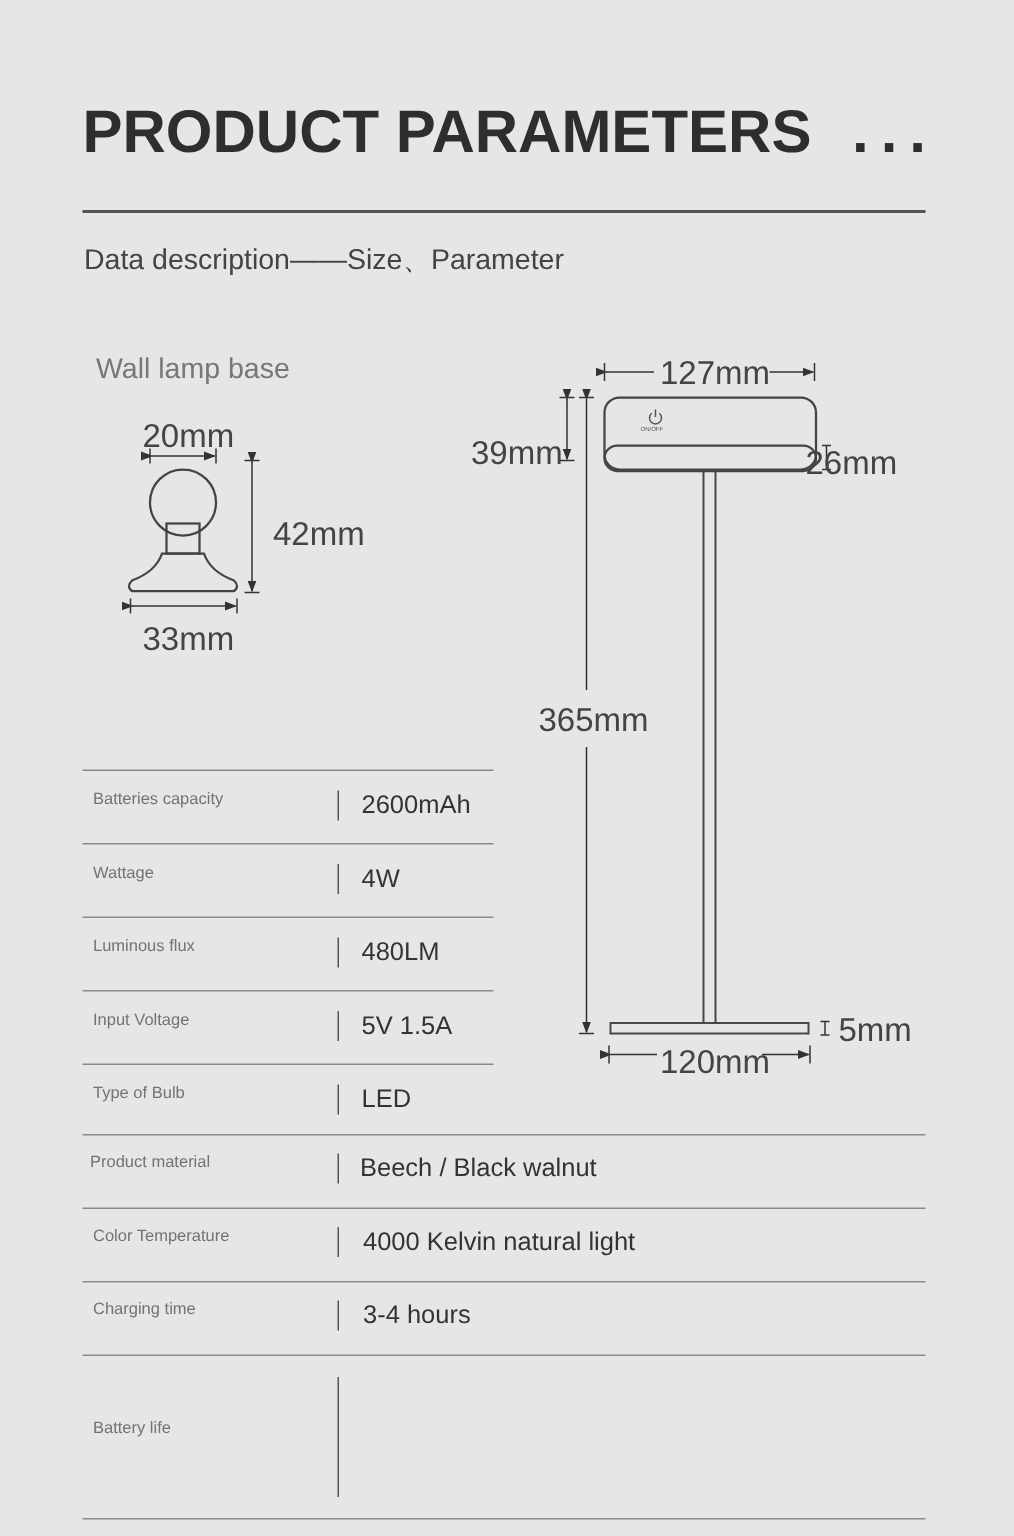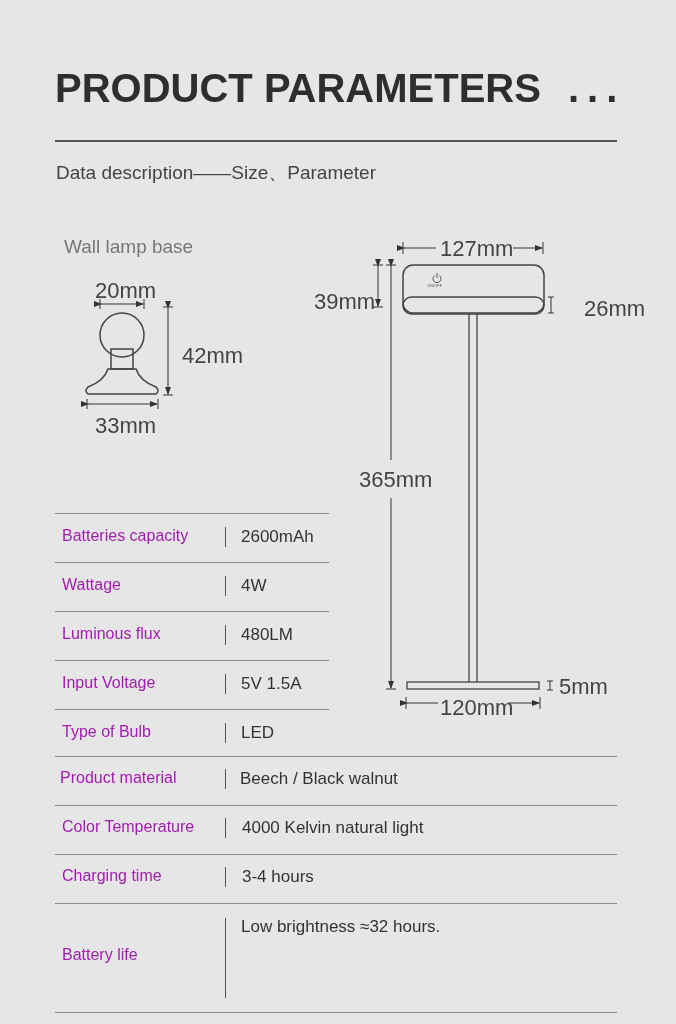--- a/index.html
+++ b/index.html
@@ -6,21 +6,21 @@
   body{width:676px;height:1024px;background:#e6e6e6;position:relative;overflow:hidden;
        font-family:"Liberation Sans","DejaVu Sans",sans-serif;color:#333;}
   .abs{position:absolute;}
   .title{left:55px;top:66px;font-size:40px;font-weight:bold;color:#2e2e2e;letter-spacing:0px;}
   .dots{left:568px;top:66px;font-size:40px;font-weight:bold;color:#2e2e2e;letter-spacing:8px;}
   .hrule{left:55px;top:140px;width:562px;height:2px;background:#555;}
   .subtitle{left:56px;top:160px;font-size:19px;color:#444;}
   .label{font-size:19px;color:#444;}
   .dim{font-size:22px;color:#444;white-space:nowrap;}
   .row-line{position:absolute;height:1px;background:#8c8c8c;left:55px;}
-  .cell-name{position:absolute;left:62px;font-size:16px;color:#a21caf;}
+  .cell-name{position:absolute;left:62px;font-size:11px;color:#737373;}
   .cell-sep{position:absolute;left:225px;width:1px;background:#555;}
   .cell-val{position:absolute;left:241px;font-size:17px;color:#333;line-height:29px;}
 </style>
 </head>
 <body>
 
 <div class="abs title">PRODUCT PARAMETERS</div>
 <div class="abs dots">...</div>
 <div class="abs hrule"></div>
 <div class="abs subtitle">Data description——Size、Parameter</div>
@@ -99,21 +99,21 @@
 </svg>
 
 <svg class="abs" style="left:430px;top:272px;" width="14" height="12">
   <path d="M4.5,3.5 A4,4 0 1 0 9.5,3.5" fill="none" stroke="#555" stroke-width="1"></path>
   <line x1="7" y1="1" x2="7" y2="6" stroke="#555" stroke-width="1"></line>
 </svg>
 <div class="abs" style="left:427px;top:283px;font-size:4px;color:#555;">ON/OFF</div>
 
 <div class="abs dim" style="left:440px;top:236px;background:#e6e6e6;">127mm</div>
 <div class="abs dim" style="left:314px;top:279px;margin-top:10px;">39mm</div>
-<div class="abs dim" style="left:584px;top:296px;text-align:right;">26mm</div>
+<div class="abs dim" style="left:537px;top:296px;text-align:right;">26mm</div>
 <div class="abs dim" style="left:359px;top:467px;">365mm</div>
 <div class="abs dim" style="left:559px;top:674px;">5mm</div>
 <div class="abs dim" style="left:440px;top:695px;">120mm</div>
 
 <div>
   <div class="row-line" style="top:513px;width:274px;"></div>
 
   <div>
     <div class="cell-name" style="top:527px;">Batteries capacity</div>
     <div class="cell-sep" style="top:527px;height:20px;"></div>
@@ -167,17 +167,16 @@
     <div class="cell-name" style="top:867px;">Charging time</div>
     <div class="cell-sep" style="top:867px;height:20px;"></div>
     <div class="cell-val" style="top:862px;left:242px;">3-4 hours</div>
   </div>
   <div class="row-line" style="top:903px;width:562px;"></div>
 
   <div>
     <div class="cell-name" style="top:946px;">Battery life</div>
     <div class="cell-sep" style="top:918px;height:80px;"></div>
     <div class="cell-val" style="top:912px;">
-      <div>Low brightness ≈32 hours.</div>
     </div>
   </div>
   <div class="row-line" style="top:1012px;width:562px;"></div>
 </div>
 
 </body></html>

